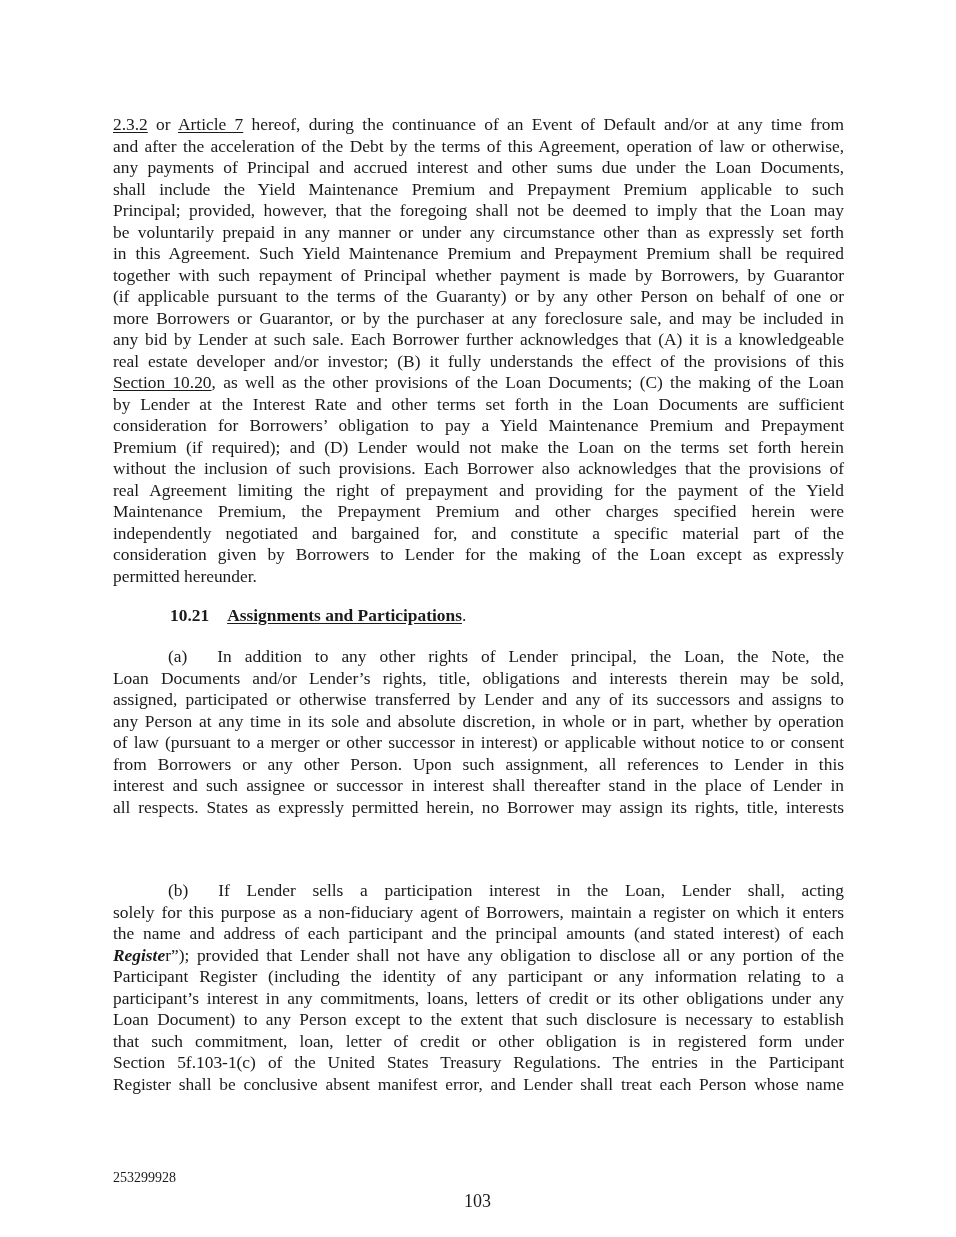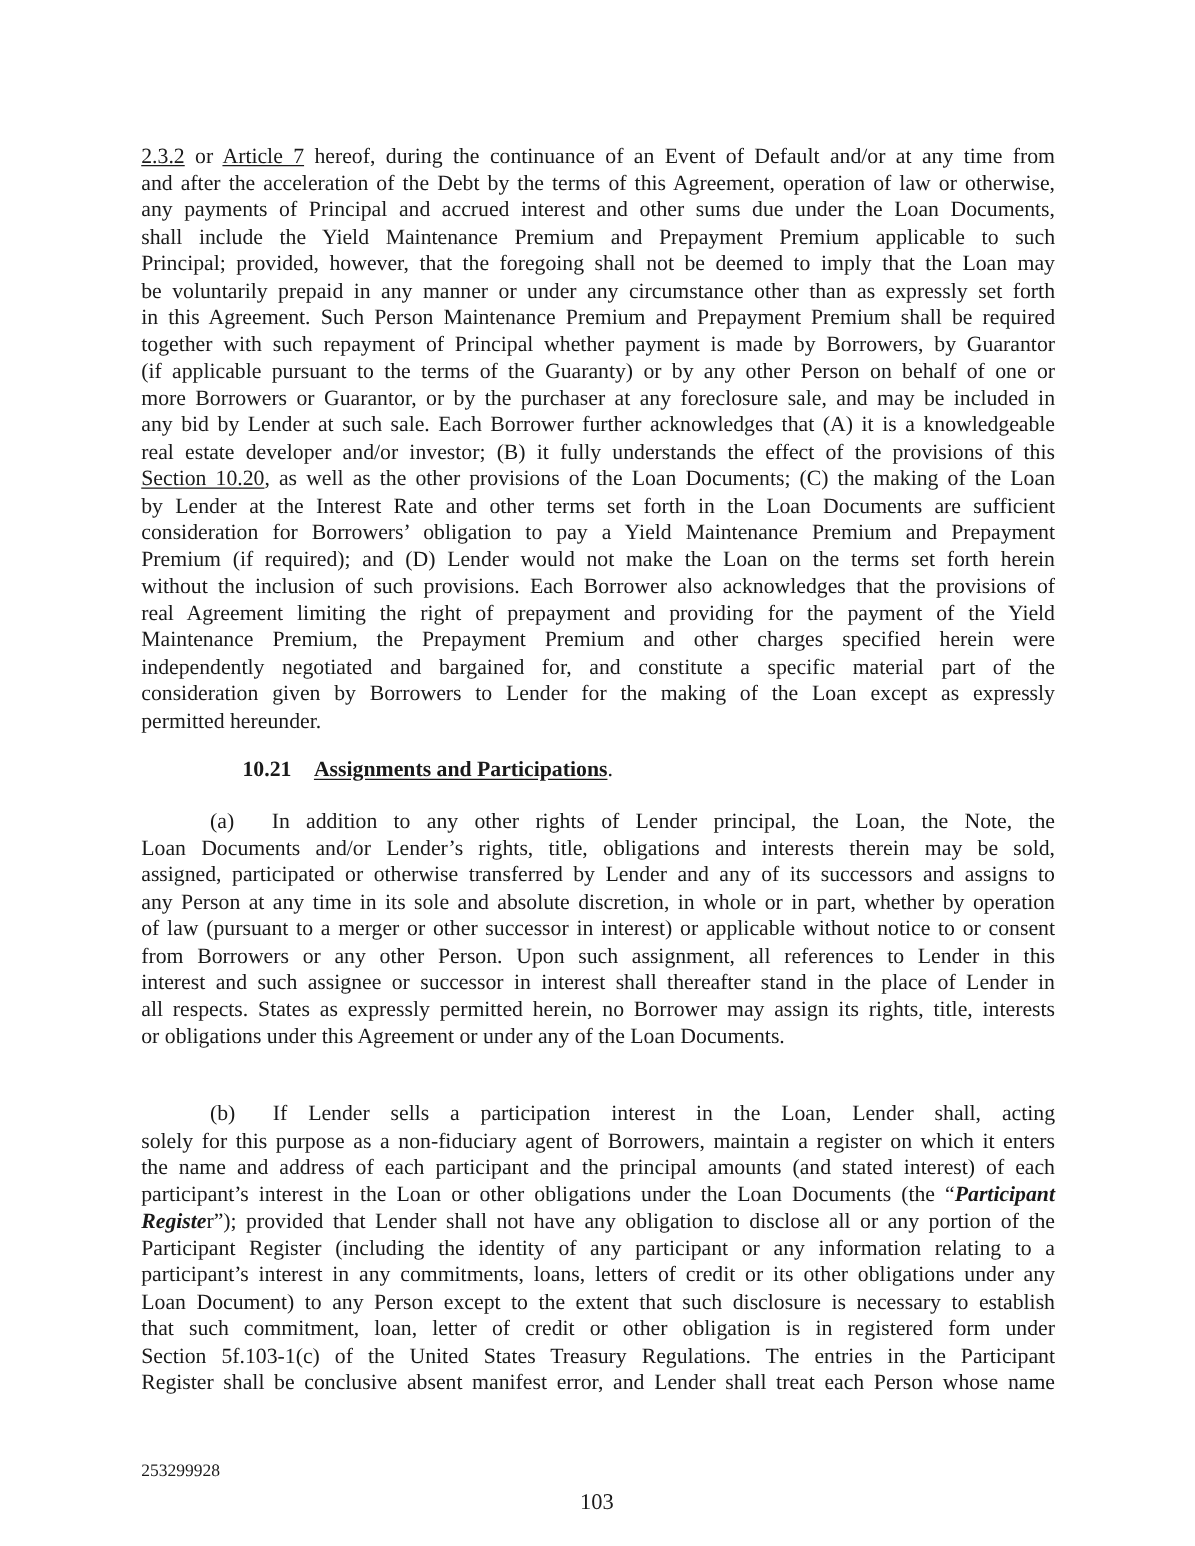--- a/index.html
+++ b/index.html
@@ -4,39 +4,39 @@
 <style>
   html, body { margin: 0; padding: 0; background: #ffffff; }
   body { width: 956px; height: 1237px; position: relative; overflow: hidden;
          font-family: "Liberation Serif", serif; color: #1a1a1a; }
   .page { position: absolute; left: 0; top: 0; width: 956px; height: 1237px; }
   .block { position: absolute; left: 113px; width: 731px; font-size: 17.4px; }
   .ln { height: 21.5px; line-height: 21.5px; white-space: nowrap; }
   .ln.j { text-align: justify; text-align-last: justify; }
   .u { text-decoration: underline; text-underline-offset: 2px; }
   .bi { font-weight: bold; font-style: italic; }
-  .heading { position: absolute; left: 170px; top: 605px; font-size: 17.4px; font-weight: bold; margin-left: 24px; }
+  .heading { position: absolute; left: 170px; top: 605px; font-size: 17.4px; font-weight: bold; }
   .pagenum { position: absolute; left: 464px; top: 1146px; font-size: 18px; margin-top: 45px; }
   .docid { position: absolute; left: 113px; top: 1170px; font-size: 14px; }
 </style>
 </head>
 <body>
 
 <div class="page">
 
   <div class="block" style="top:114px;">
     <div class="ln j">
       <span class="u">2.3.2</span><span style="white-space:pre"> or </span><span class="u">Article 7</span><span style="white-space:pre"> hereof, during the continuance of an Event of Default and/or at any time from</span>
     </div>
     <div class="ln j">and after the acceleration of the Debt by the terms of this Agreement, operation of law or otherwise,</div>
     <div class="ln j">any payments of Principal and accrued interest and other sums due under the Loan Documents,</div>
     <div class="ln j">shall include the Yield Maintenance Premium and Prepayment Premium applicable to such</div>
     <div class="ln j">Principal; provided, however, that the foregoing shall not be deemed to imply that the Loan may</div>
     <div class="ln j">be voluntarily prepaid in any manner or under any circumstance other than as expressly set forth</div>
-    <div class="ln j">in this Agreement.  Such Person Maintenance Premium and Prepayment Premium shall be required</div>
+    <div class="ln j">in this Agreement.  Such Yield Maintenance Premium and Prepayment Premium shall be required</div>
     <div class="ln j">together with such repayment of Principal whether payment is made by Borrowers, by Guarantor</div>
     <div class="ln j">(if applicable pursuant to the terms of the Guaranty) or by any other Person on behalf of one or</div>
     <div class="ln j">more Borrowers or Guarantor, or by the purchaser at any foreclosure sale, and may be included in</div>
     <div class="ln j">any bid by Lender at such sale.  Each Borrower further acknowledges that (A) it is a knowledgeable</div>
     <div class="ln j">real estate developer and/or investor; (B) it fully understands the effect of the provisions of this</div>
     <div class="ln j">
       <span class="u">Section 10.20</span><span style="white-space:pre">, as well as the other provisions of the Loan Documents; (C) the making of the Loan</span>
     </div>
     <div class="ln j">by Lender at the Interest Rate and other terms set forth in the Loan Documents are sufficient</div>
     <div class="ln j">consideration for Borrowers’ obligation to pay a Yield Maintenance Premium and Prepayment</div>
@@ -57,32 +57,28 @@
     <div class="ln j">
       <span style="display:inline-block;width:55px;"></span><span>(a)</span><span style="display:inline-block;width:30px;"></span><span>In addition to any other rights of Lender principal, the Loan, the Note, the</span>
     </div>
     <div class="ln j">Loan Documents and/or Lender’s rights, title, obligations and interests therein may be sold,</div>
     <div class="ln j">assigned, participated or otherwise transferred by Lender and any of its successors and assigns to</div>
     <div class="ln j">any Person at any time in its sole and absolute discretion, in whole or in part, whether by operation</div>
     <div class="ln j">of law (pursuant to a merger or other successor in interest) or applicable without notice to or consent</div>
     <div class="ln j">from Borrowers or any other Person.  Upon such assignment, all references to Lender in this</div>
     <div class="ln j">interest and such assignee or successor in interest shall thereafter stand in the place of Lender in</div>
     <div class="ln j">all respects.  States as expressly permitted herein, no Borrower may assign its rights, title, interests</div>
-    <div class="ln">or obligations under this Agreement or under any of the Loan Documents.</div>
   </div>
 
   <div class="block" style="top:880px;">
     <div class="ln j">
       <span style="display:inline-block;width:55px;"></span><span>(b)</span><span style="display:inline-block;width:30px;"></span><span>If Lender sells a participation interest in the Loan, Lender shall, acting</span>
     </div>
     <div class="ln j">solely for this purpose as a non-fiduciary agent of Borrowers, maintain a register on which it enters</div>
     <div class="ln j">the name and address of each participant and the principal amounts (and stated interest) of each</div>
-    <div class="ln j">
-      <span>participant’s interest in the Loan or other obligations under the Loan Documents (the “</span><span class="bi">Participant</span>
-    </div>
     <div class="ln j">
       <span class="bi">Registe</span><span>r”); provided that Lender shall not have any obligation to disclose all or any portion of the</span>
     </div>
     <div class="ln j">Participant Register (including the identity of any participant or any information relating to a</div>
     <div class="ln j">participant’s interest in any commitments, loans, letters of credit or its other obligations under any</div>
     <div class="ln j">Loan Document) to any Person except to the extent that such disclosure is necessary to establish</div>
     <div class="ln j">that such commitment, loan, letter of credit or other obligation is in registered form under</div>
     <div class="ln j">Section 5f.103-1(c) of the United States Treasury Regulations.  The entries in the Participant</div>
     <div class="ln j">Register shall be conclusive absent manifest error, and Lender shall treat each Person whose name</div>
   </div>

